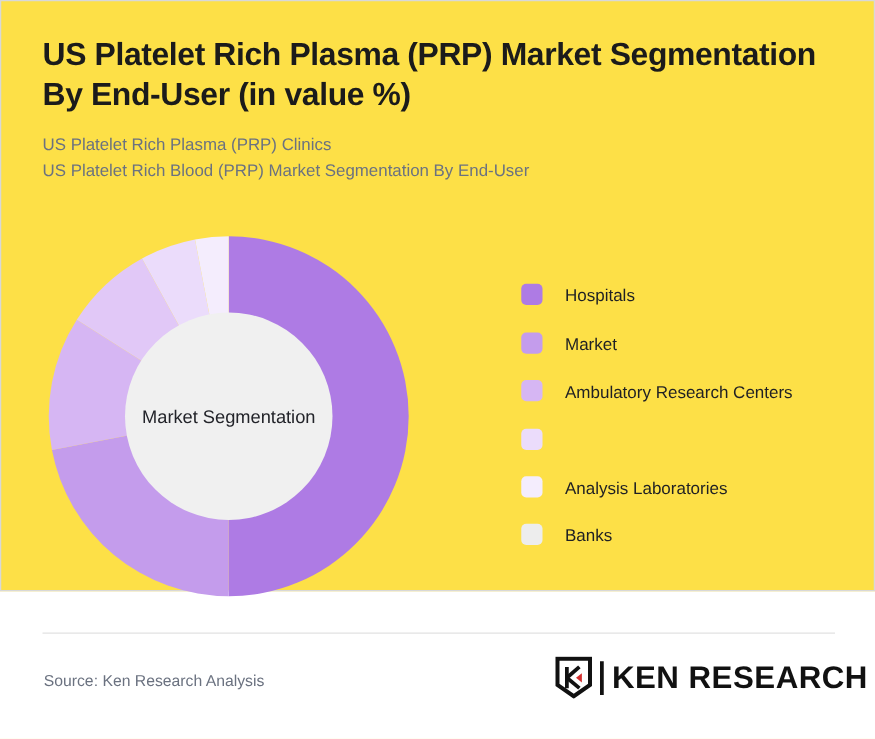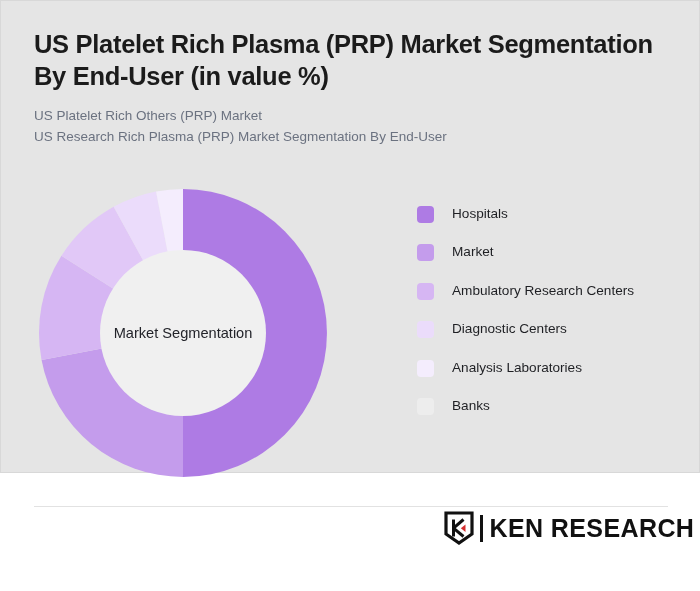--- a/index.html
+++ b/index.html
@@ -12,21 +12,21 @@
     height: 591px;
     font-family: "Liberation Sans", sans-serif;
     overflow: hidden;
   }
   #page {
     position: relative;
     width: 700px;
     height: 473px;
     box-sizing: border-box;
     border: 1px solid #d8d8d8;
-    background: #e5e5e5;
+    background: #fde047;
   }
 
   
   #header {
     position: absolute;
     left: 33px;
     top: 28px;
     width: 620px;
   }
   #chart-title {
@@ -67,21 +67,21 @@
 
   
   #legend {
     position: absolute;
     left: 416px;
     top: 205px;
     width: 260px;
   }
   .legend-item {
     display: flex;
-    align-items: flex-start;
+    align-items: flex-end;
     height: 38.4px;
   }
   .legend-swatch {
     width: 17px;
     height: 17px;
     border-radius: 4px;
     flex: 0 0 auto;
   }
   .legend-label {
     margin-left: 18px;
@@ -102,21 +102,21 @@
   #source-text {
     position: absolute;
     left: 34px;
     top: 537px;
     font-size: 12.6px;
     color: #6b7280;
   }
   #brand-logo {
     position: absolute;
     left: 443px;
-    top: 508px;
+    top: 522px;
     display: flex;
     align-items: center;
     height: 38px;
   }
   #brand-mark {
     flex: 0 0 auto;
   }
   #brand-divider {
     width: 2.5px;
     height: 27px;
@@ -132,22 +132,22 @@
   }
 </style>
 </head>
 <body>
 
 <div id="page">
 
   <div id="header">
     <h1 id="chart-title">US Platelet Rich Plasma (PRP) Market Segmentation By End-User (in value %)</h1>
     <div id="subtitle-block">
-      <p class="subtitle">US Platelet Rich Others (PRP) Market</p>
-      <p class="subtitle">US Research Rich Plasma (PRP) Market Segmentation By End-User</p>
+      <p class="subtitle">US Platelet Rich Plasma (PRP) Clinics</p>
+      <p class="subtitle">US Platelet Rich Blood (PRP) Market Segmentation By End-User</p>
     </div>
   </div>
 
   <div id="donut-wrap">
     <svg id="donut-svg" width="300" height="312" viewBox="0 0 300 312">
       <g id="donut-slices">
           <path d="M 149 156 L 149 12 A 144 144 0 0 1 149 300 Z" fill="#AE7BE4"></path>
           <path d="M 149 156 L 149 300 A 144 144 0 0 1 7.550635895068837 182.98290930034435 Z" fill="#C49CEC"></path>
           <path d="M 149 156 L 7.550635895068837 182.98290930034435 A 144 144 0 0 1 27.416778727709783 78.84094152302455 Z" fill="#D6B6F3"></path>
           <path d="M 149 156 L 27.416778727709783 78.84094152302455 A 144 144 0 0 1 79.627470929353 29.811838073683646 Z" fill="#E1C8F7"></path>
@@ -167,33 +167,33 @@
       <div class="legend-item">
         <span class="legend-swatch" style="background: rgb(196, 156, 236);"></span>
         <span class="legend-label">Market</span>
       </div>
       <div class="legend-item">
         <span class="legend-swatch" style="background: rgb(214, 182, 243);"></span>
         <span class="legend-label">Ambulatory Research Centers</span>
       </div>
       <div class="legend-item">
         <span class="legend-swatch" style="background: rgb(235, 220, 251);"></span>
-        <span class="legend-label">Diagnostic Centers</span>
       </div>
       <div class="legend-item">
         <span class="legend-swatch" style="background: rgb(244, 237, 253);"></span>
         <span class="legend-label">Analysis Laboratories</span>
       </div>
       <div class="legend-item">
         <span class="legend-swatch" style="background: rgb(237, 237, 237);"></span>
         <span class="legend-label">Banks</span>
       </div>
     </div>
 
   <div id="footer-rule"></div>
+  <div id="source-text">Source: Ken Research Analysis</div>
 
   <div id="brand-logo">
     <svg id="brand-mark" width="30" height="34" viewBox="0 0 30 34">
       <path d="M2 2 H28 V23 L15 32 L2 23 Z" fill="none" stroke="#111111" stroke-width="3.2"></path>
       <path d="M9.5 8.5 V25.5" stroke="#111111" stroke-width="3"></path>
       <path d="M9.5 17.2 L19.5 8.5" stroke="#111111" stroke-width="3"></path>
       <path d="M9.5 17.2 L19.5 25.5" stroke="#111111" stroke-width="3"></path>
       <path d="M21.5 13.5 L21.5 21 L16.8 17.2 Z" fill="#D42E2E"></path>
     </svg>
     <div id="brand-divider"></div>

